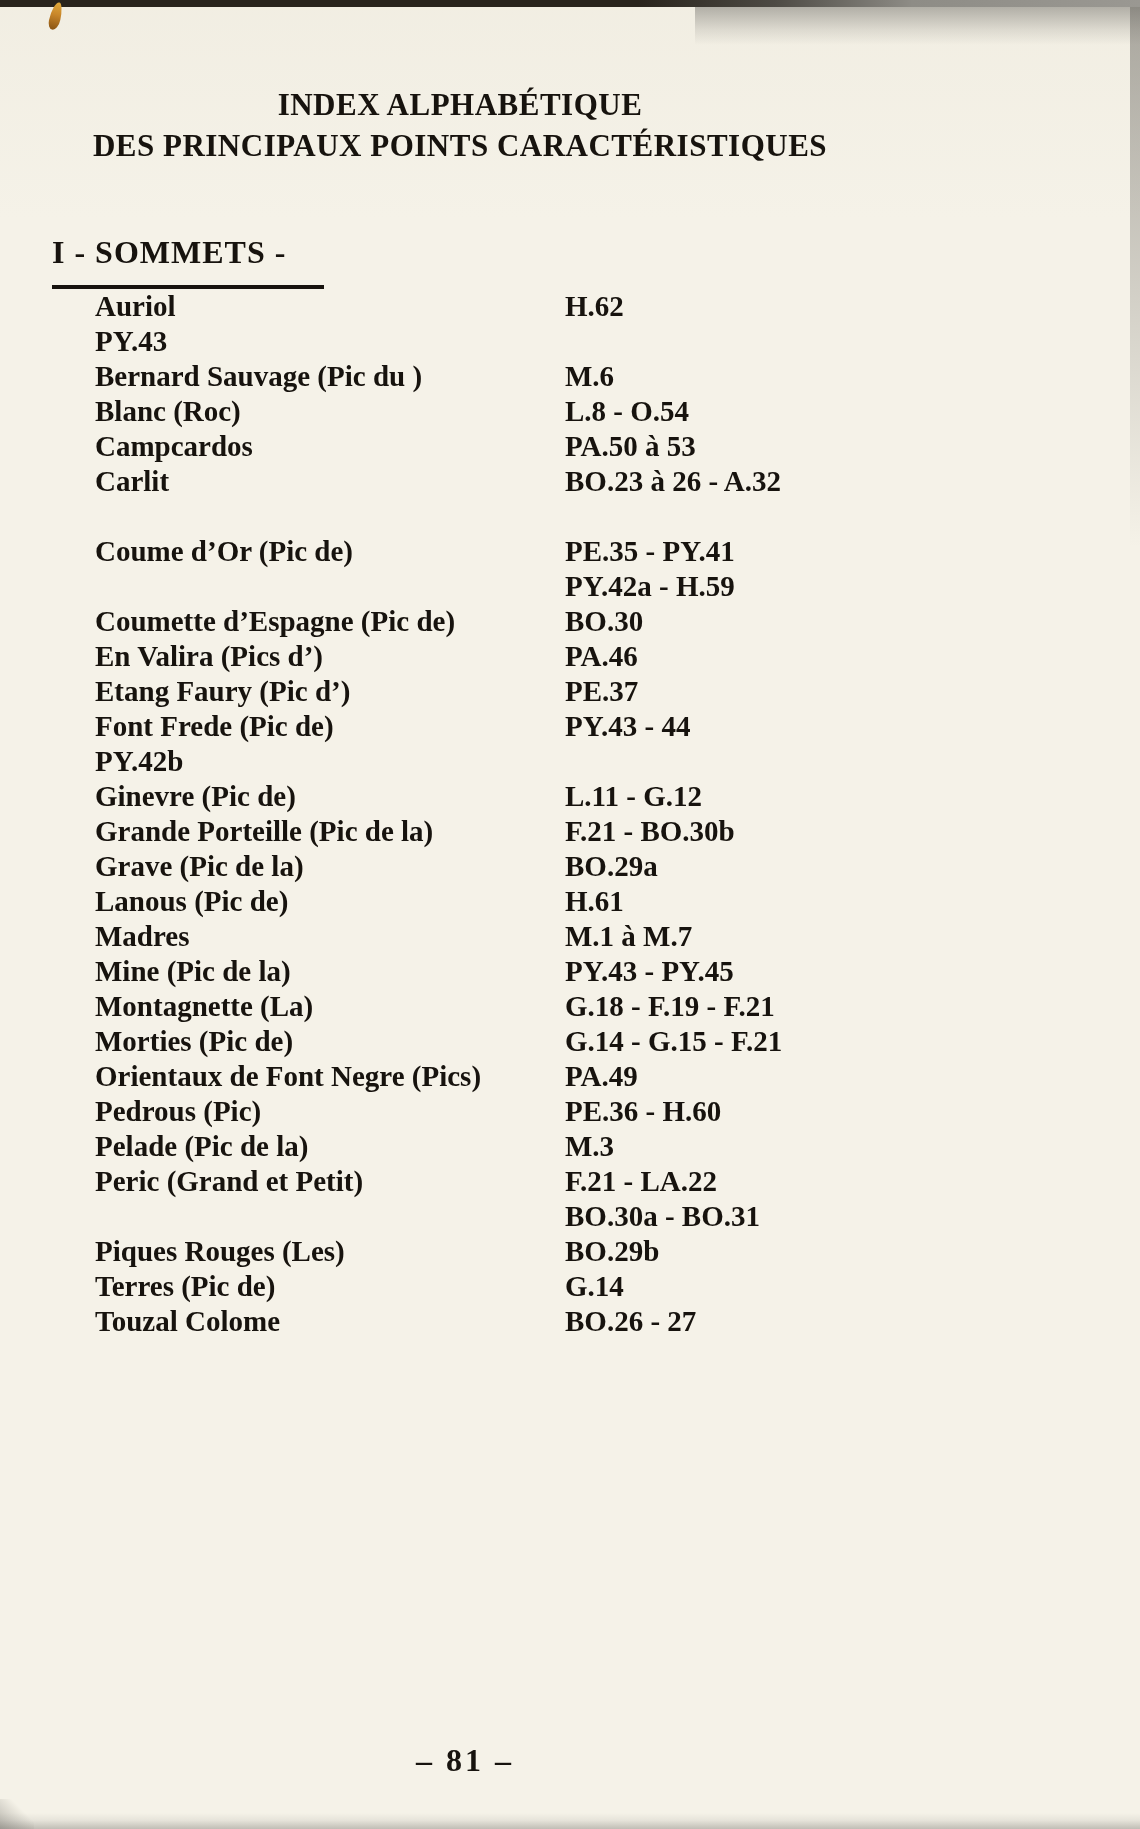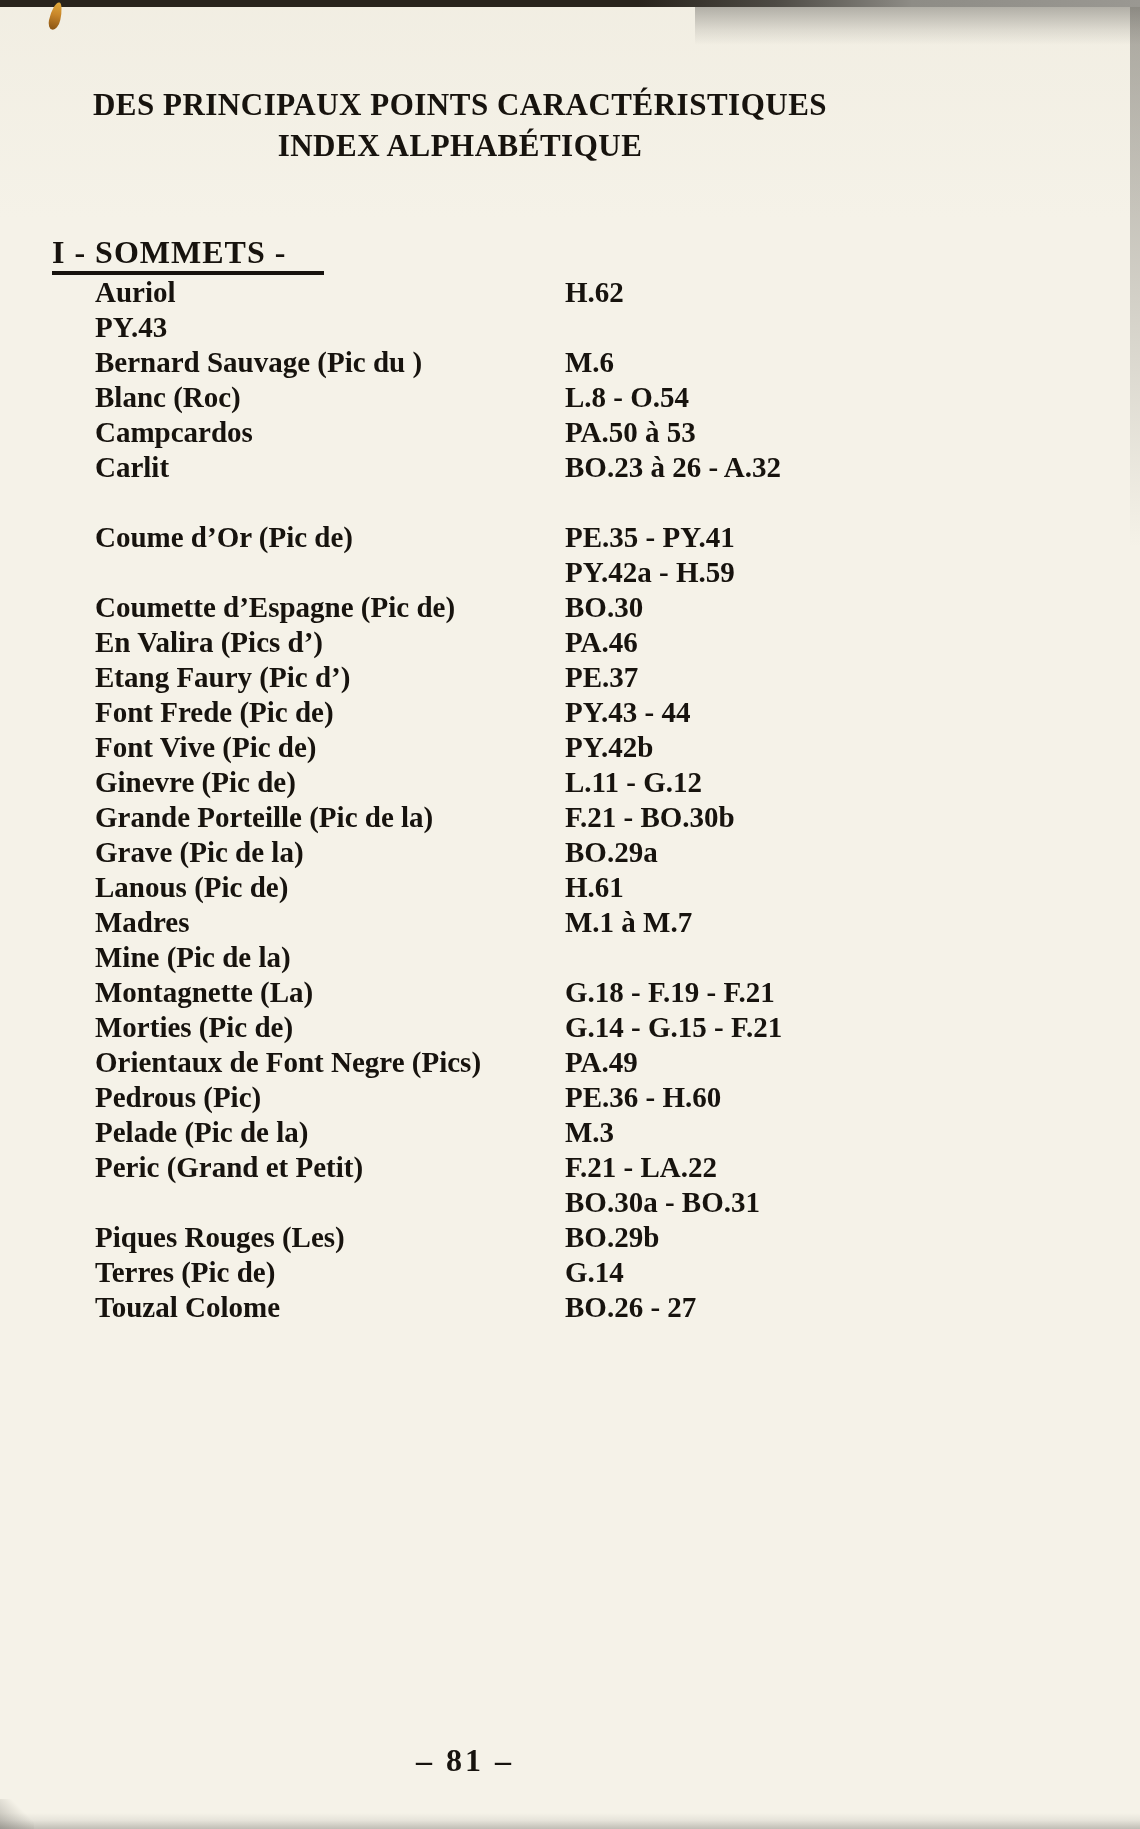--- a/index.html
+++ b/index.html
@@ -64,21 +64,21 @@
   }
   .section-heading {
     margin-top: 68px;
     margin-left: 52px;
     display: inline-block;
     font-weight: 700;
     font-size: 32px;
     letter-spacing: 1px;
     border-bottom: 4px solid var(--ink);
     padding-right: 38px;
-    padding-bottom: 0;
+    padding-bottom: 14px;
   }
   .index-list {
   }
   .index-row {
     display: flex;
     padding-left: 95px;
     height: 35px;
     line-height: 35px;
     font-weight: 700;
     font-size: 29px;
@@ -103,22 +103,22 @@
   <div class="scan-top-line"></div>
   <div class="scan-corner-tr"></div>
   <div class="scan-right-strip"></div>
   <div class="scan-bottom-strip"></div>
   <div class="scan-corner-bl"></div>
   <div class="scan-mark-orange"></div>
 
   <div class="content">
 
     <div class="title-block">
+      <div>INDEX ALPHABÉTIQUE</div>
       <div>DES PRINCIPAUX POINTS CARACTÉRISTIQUES</div>
-      <div>INDEX ALPHABÉTIQUE</div>
     </div>
 
     <div>
       <span class="section-heading">I - SOMMETS -</span>
     </div>
 
     <div class="index-list">
   <div class="index-row">
     <span class="entry-name">Auriol</span>
     <span class="entry-refs">H.62</span>
@@ -176,21 +176,20 @@
     <span class="entry-name">Etang Faury (Pic d’)</span>
     <span class="entry-refs">PE.37</span>
   </div>
 
   <div class="index-row">
     <span class="entry-name">Font Frede (Pic de)</span>
     <span class="entry-refs">PY.43 - 44</span>
   </div>
 
   <div class="index-row">
-    <span class="entry-name">Font Vive (Pic de)</span>
     <span class="entry-refs">PY.42b</span>
   </div>
 
   <div class="index-row">
     <span class="entry-name">Ginevre (Pic de)</span>
     <span class="entry-refs">L.11 - G.12</span>
   </div>
 
   <div class="index-row">
     <span class="entry-name">Grande Porteille (Pic de la)</span>
@@ -207,20 +206,21 @@
     <span class="entry-refs">H.61</span>
   </div>
 
   <div class="index-row">
     <span class="entry-name">Madres</span>
     <span class="entry-refs">M.1 à M.7</span>
   </div>
 
   <div class="index-row">
     <span class="entry-name">Mine (Pic de la)</span>
+    <span class="entry-refs">PY.43 - PY.45</span>
   </div>
 
   <div class="index-row">
     <span class="entry-name">Montagnette (La)</span>
     <span class="entry-refs">G.18 - F.19 - F.21</span>
   </div>
 
   <div class="index-row">
     <span class="entry-name">Morties (Pic de)</span>
     <span class="entry-refs">G.14 - G.15 - F.21</span>

